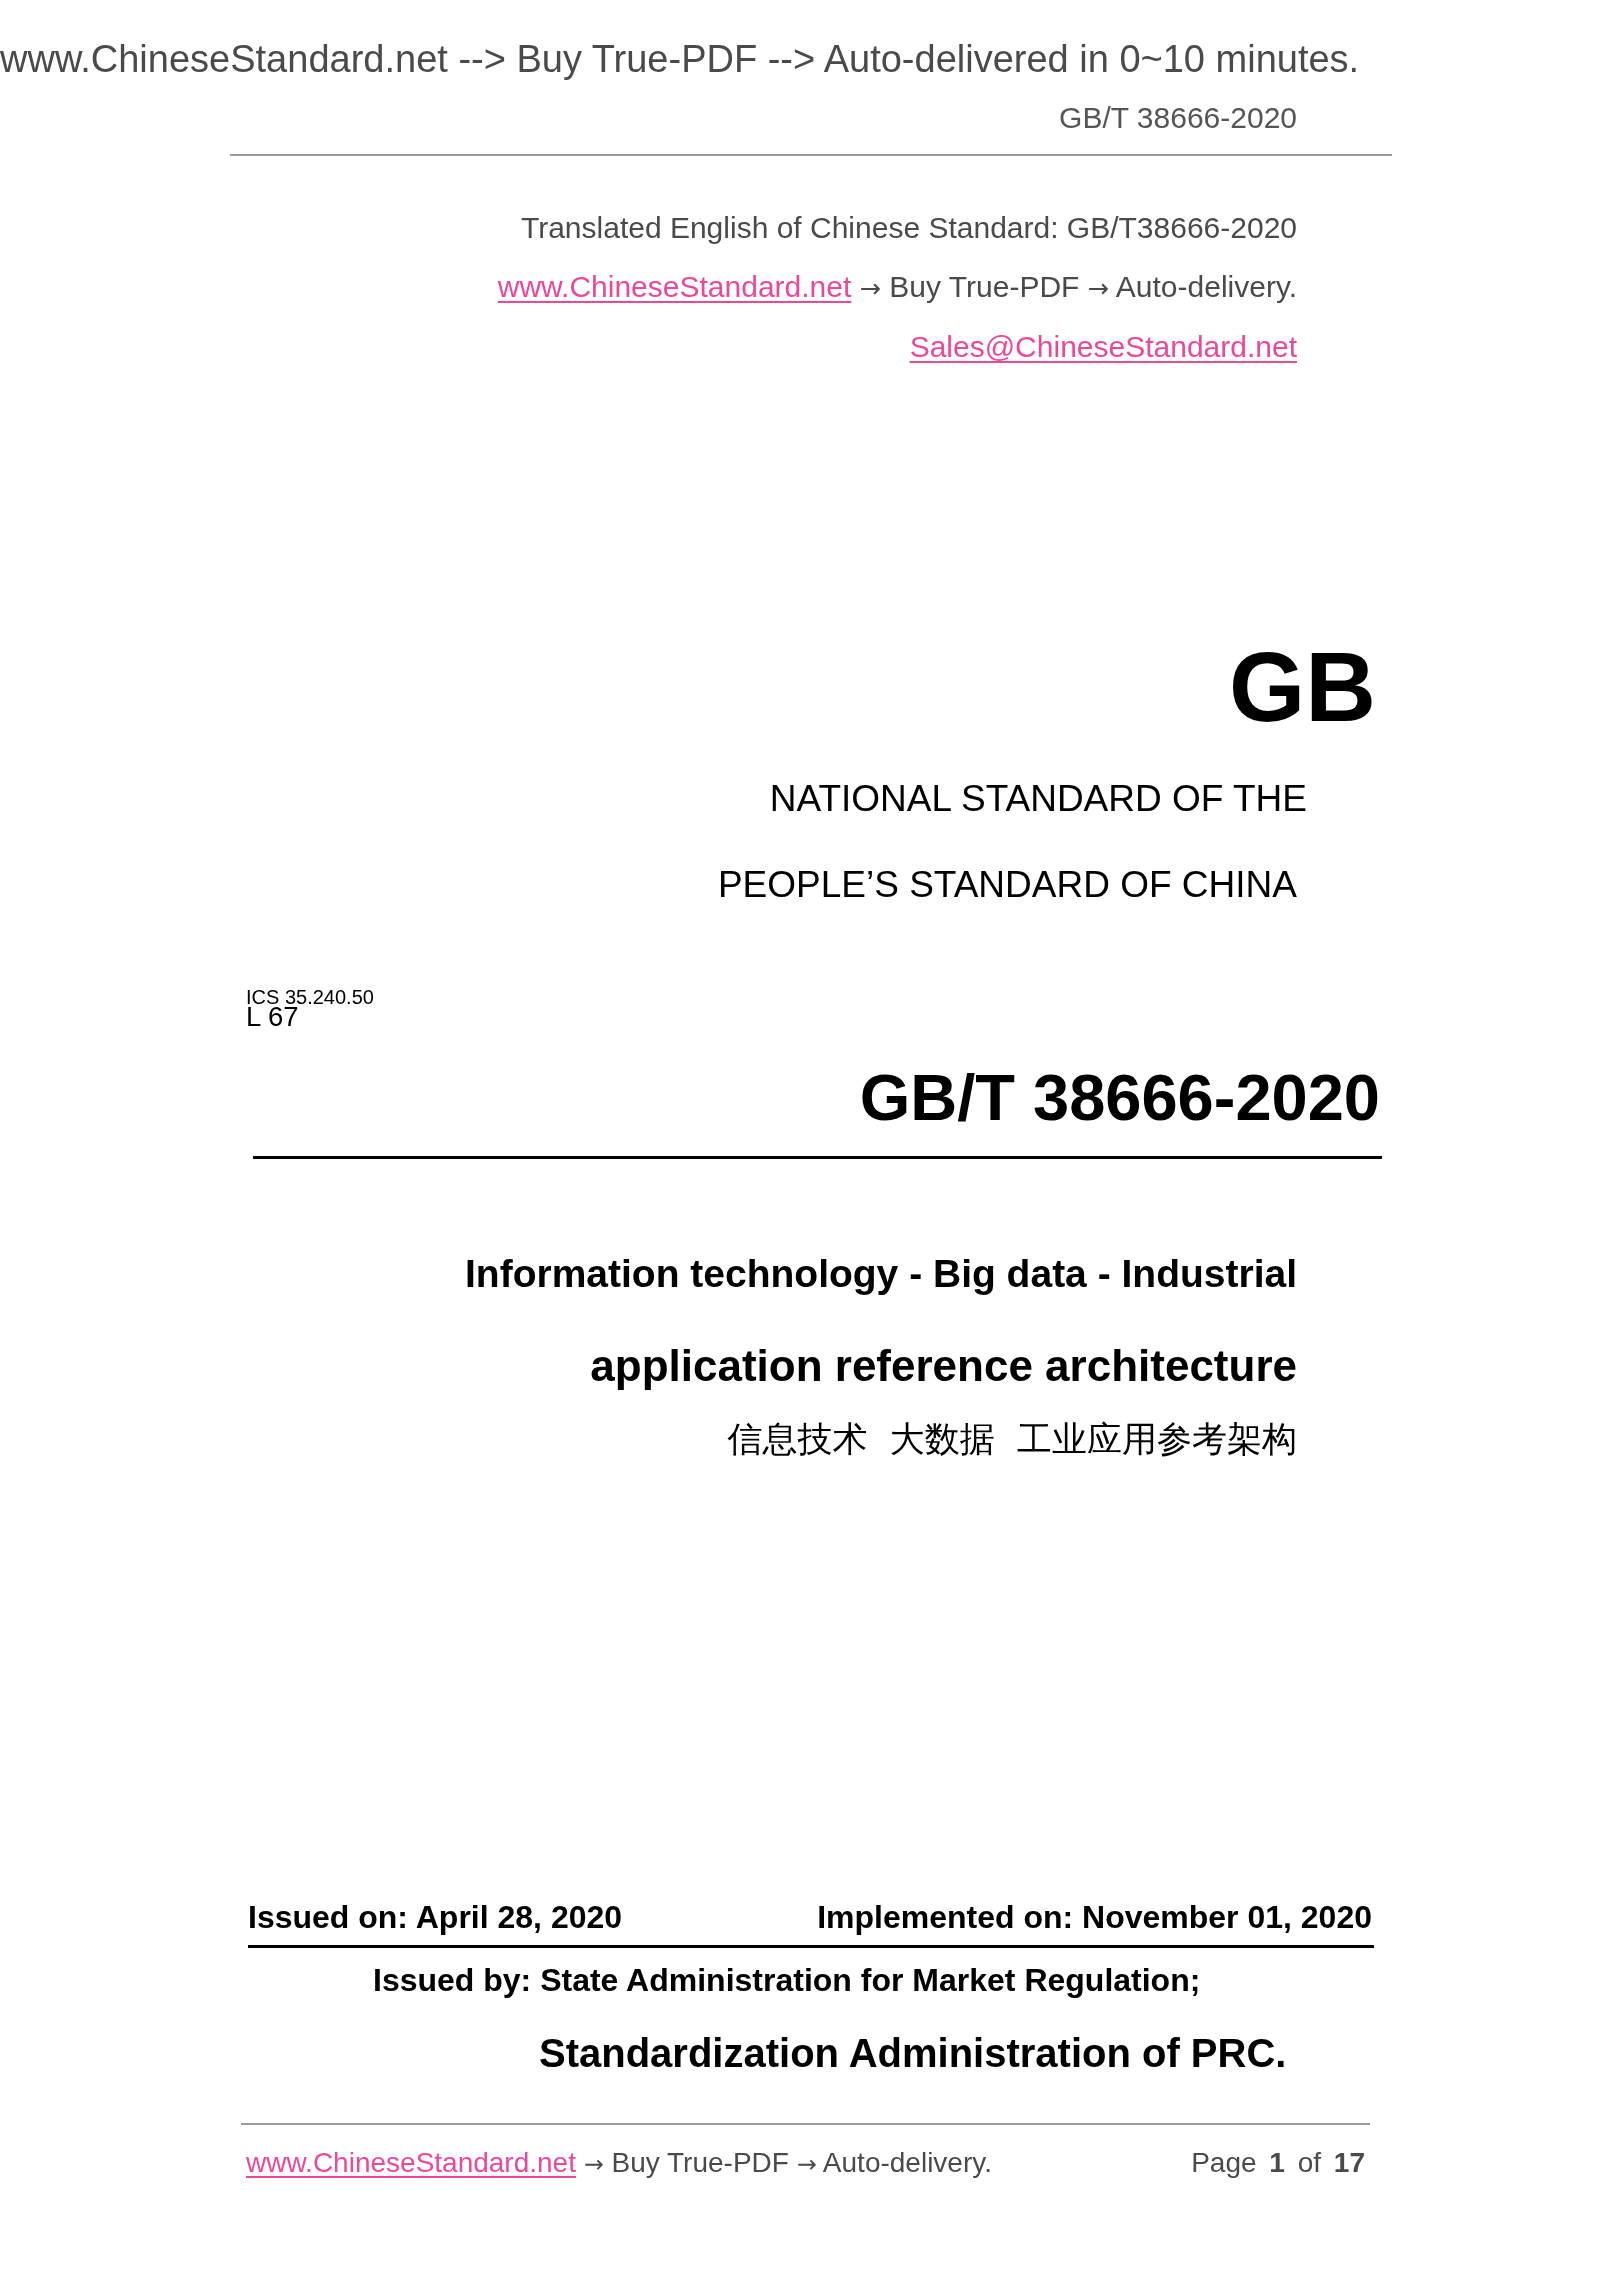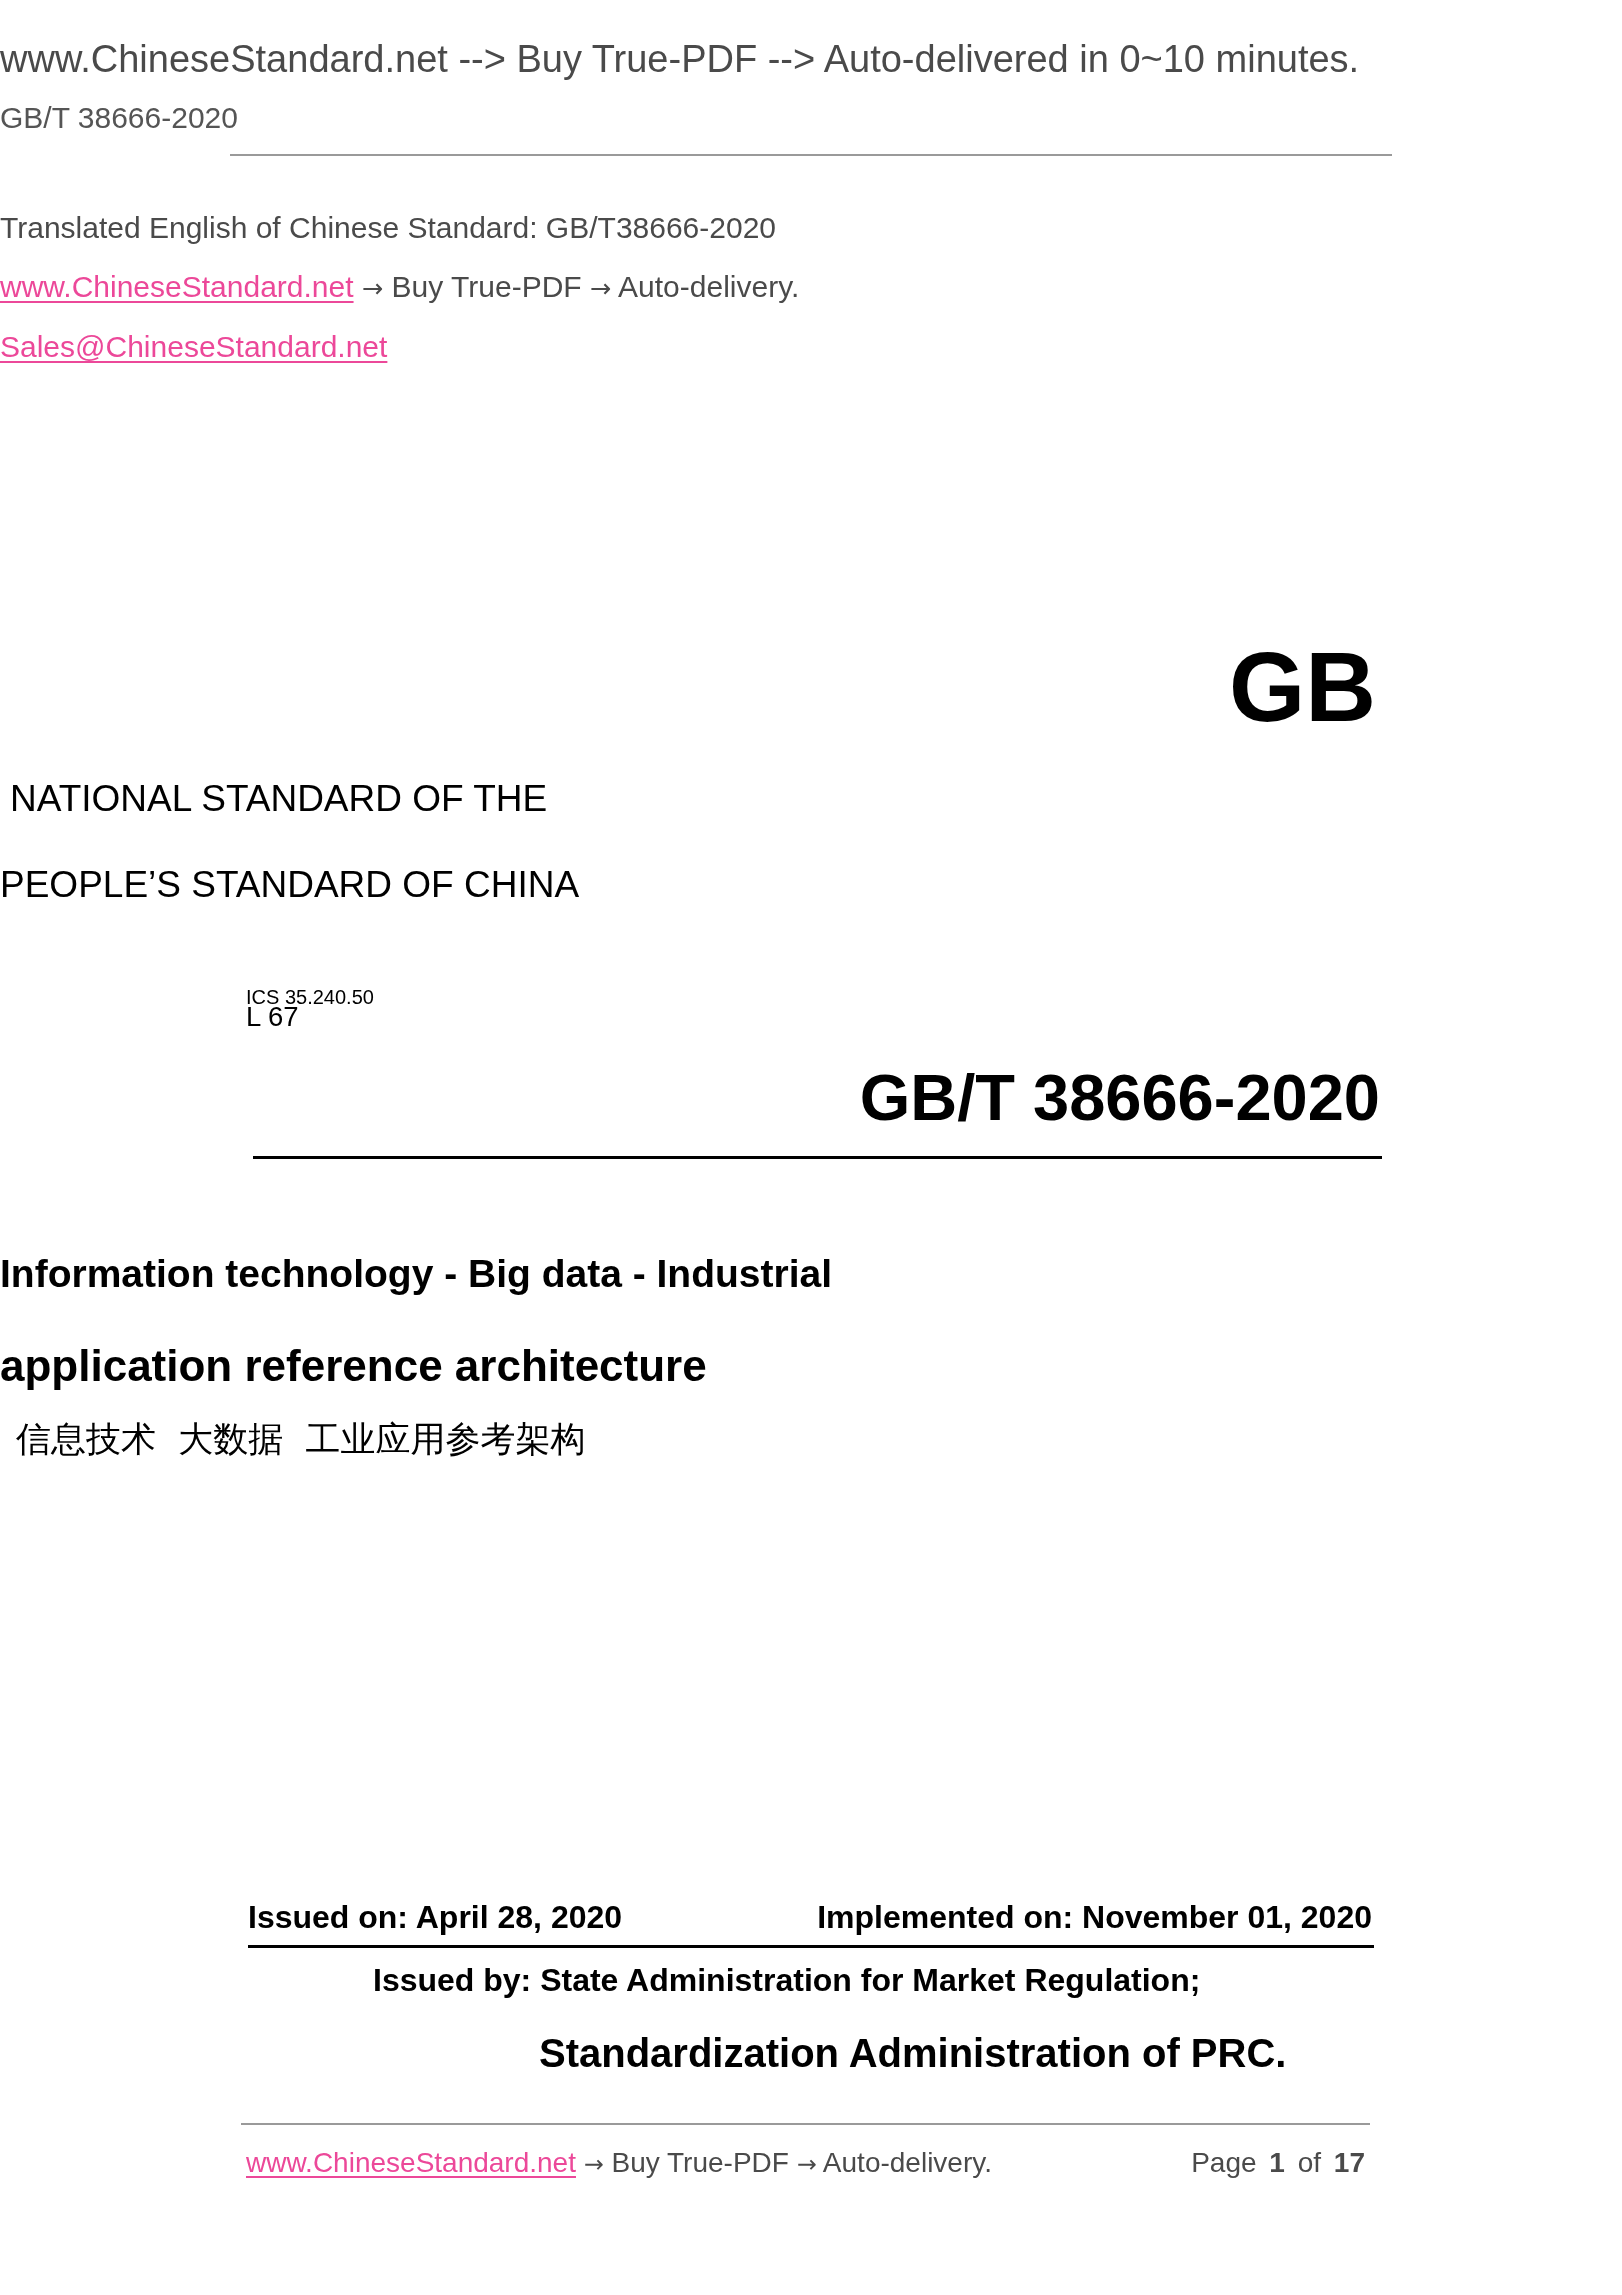--- a/index.html
+++ b/index.html
@@ -1,27 +1,27 @@
 <!DOCTYPE html>
 <html style="font-size:13.3px"><head>
 <meta charset="utf-8">
 <style>
   html, body { margin: 0; padding: 0; background: #ffffff; }
   body { width: 1623px; height: 2295px; position: relative; overflow: hidden;
          font-family: "Liberation Sans", "DejaVu Sans", sans-serif; color: #000; }
   .abs { position: absolute; white-space: nowrap; line-height: 1; }
-  .center { left: 0; width: 1297px; text-align: left; }
+  .center { left: 0; width: 1297px; text-align: right; }
   .gray { color: #4a4a4a; }
   .gray2 { color: #555555; }
   .bold { font-weight: bold; }
   .link { text-decoration: underline; text-decoration-thickness: 1.7px; text-underline-offset: 4.2px; color: #ec4899; cursor: pointer; }
   .hr { position: absolute; background: #9a9a9a; height: 1.7px; }
   .rule { position: absolute; background: #000; height: 3.3px; }
   .arrow { font-family: "DejaVu Sans", sans-serif; font-size: 0.85em; }
-  .cjk { font-family: "DejaVu Serif", "Liberation Serif", serif; padding-left: 16px; }
+  .cjk { font-family: "DejaVu Serif", "Liberation Serif", serif; }
 </style>
 </head>
 <body>
 
 <div class="abs center gray" style="top:40px; font-size:38px;">www.ChineseStandard.net --&gt; Buy True-PDF --&gt; Auto-delivered in 0~10 minutes.</div>
 <div class="abs center gray2" style="top:103px; font-size:30px;">GB/T 38666-2020</div>
 <div class="hr" style="top:154px; left:230px; width:1162px;"></div>
 
 <div class="abs center gray" style="top:213px; font-size:30px;">Translated English of Chinese Standard: GB/T38666-2020</div>
 <div class="abs center gray" style="top:272px; font-size:30px;">

